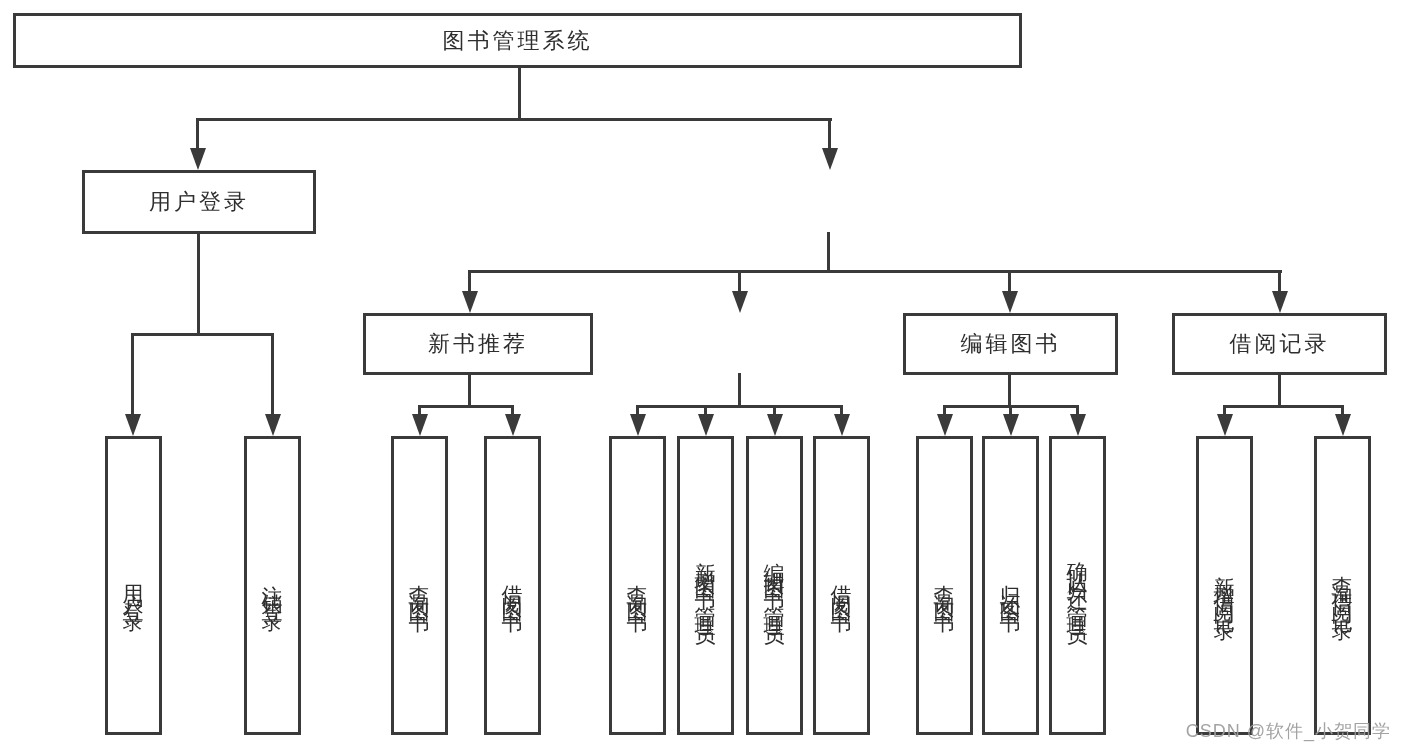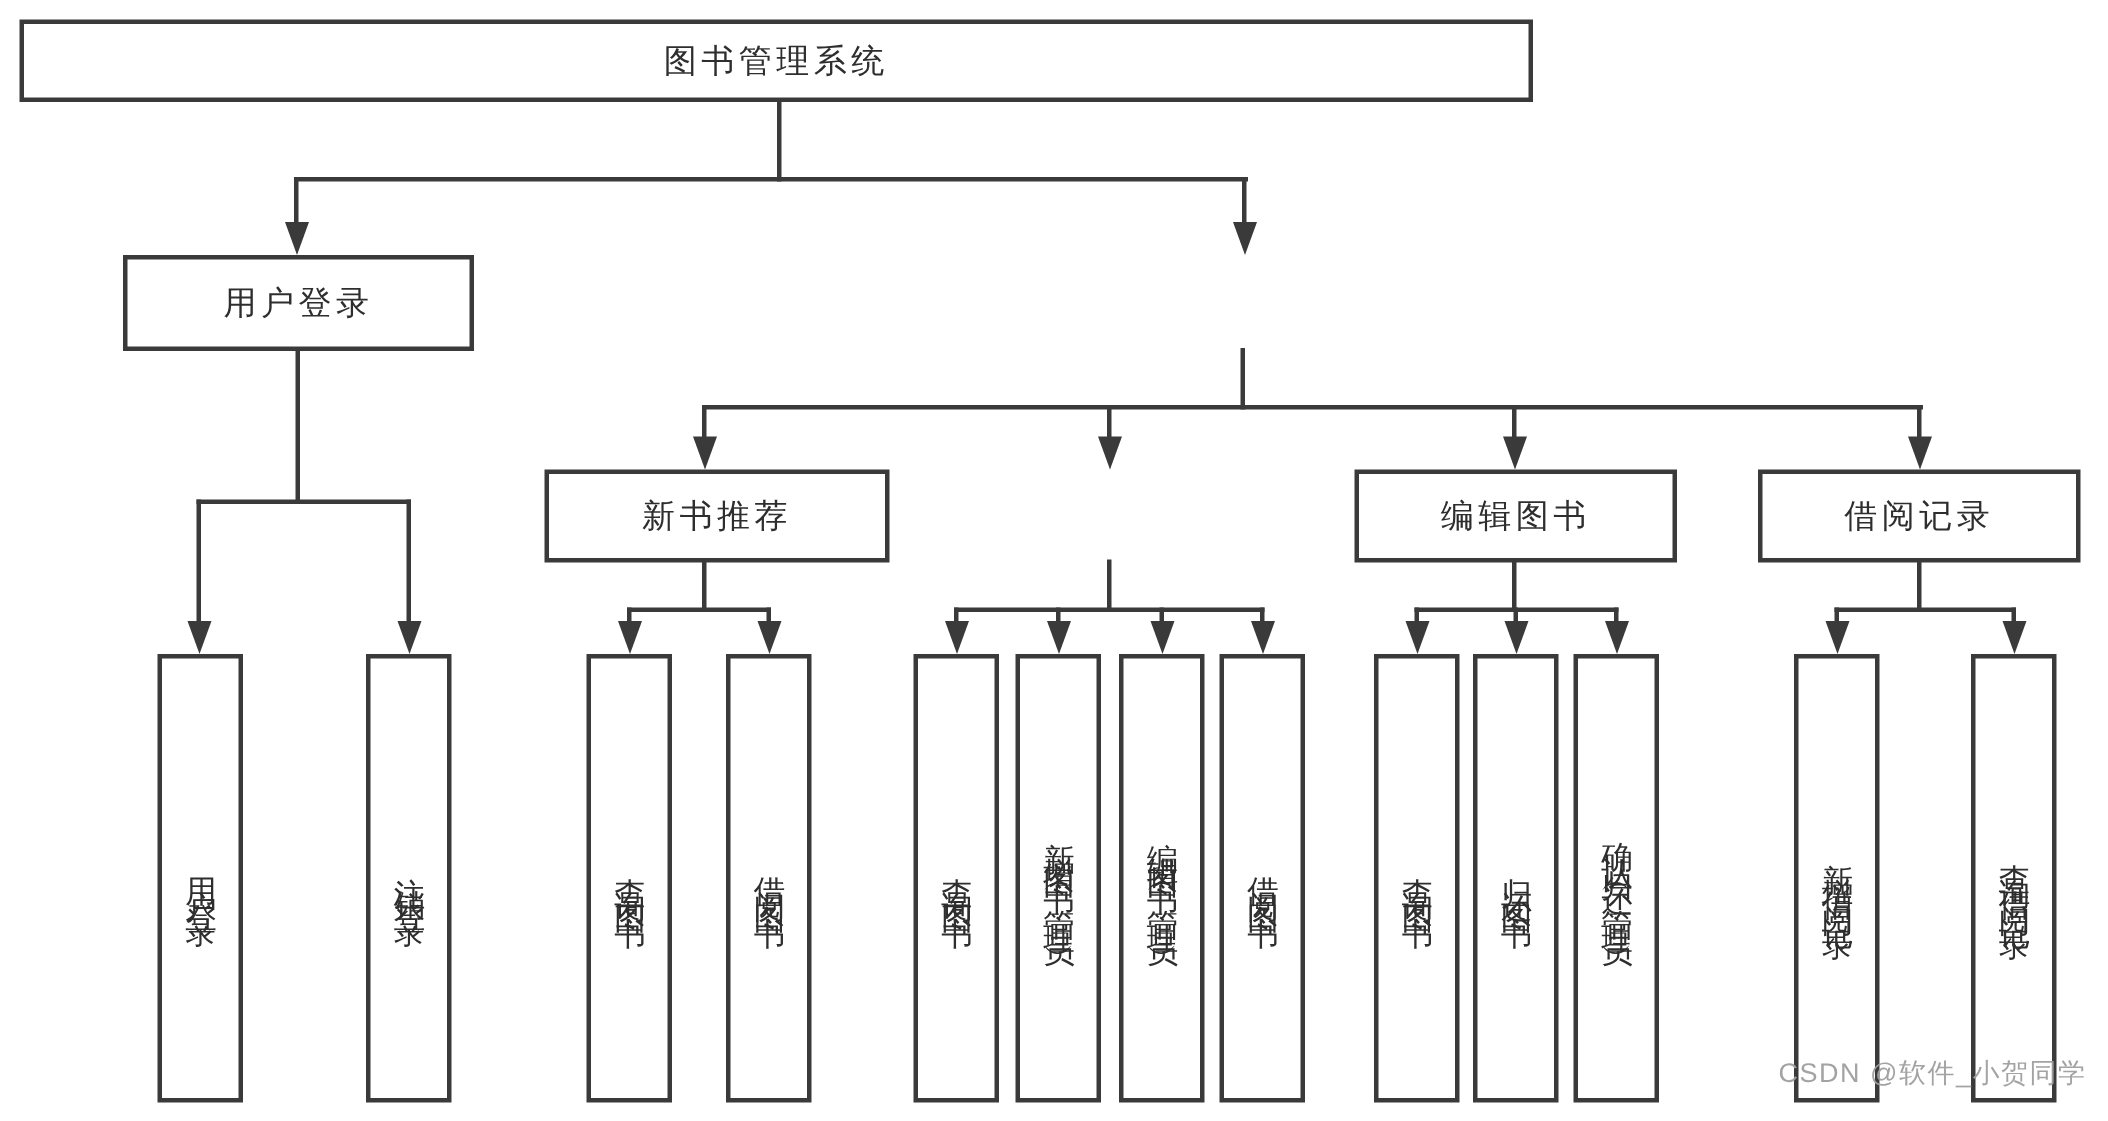--- a/index.html
+++ b/index.html
@@ -66,21 +66,21 @@
     width: 0;
     height: 0;
     border-left: 8px solid transparent;
     border-right: 8px solid transparent;
     border-top: 22px solid #3a3a3a;
   }
   
   #watermark {
     position: absolute;
     right: 14px;
-    bottom: 20px;
+    bottom: 4px;
     font-size: 18px;
     letter-spacing: 1px;
     color: rgba(158, 158, 158, 0.95);
     z-index: 5;
     white-space: nowrap;
   }
 </style>
 </head>
 <body>
 

